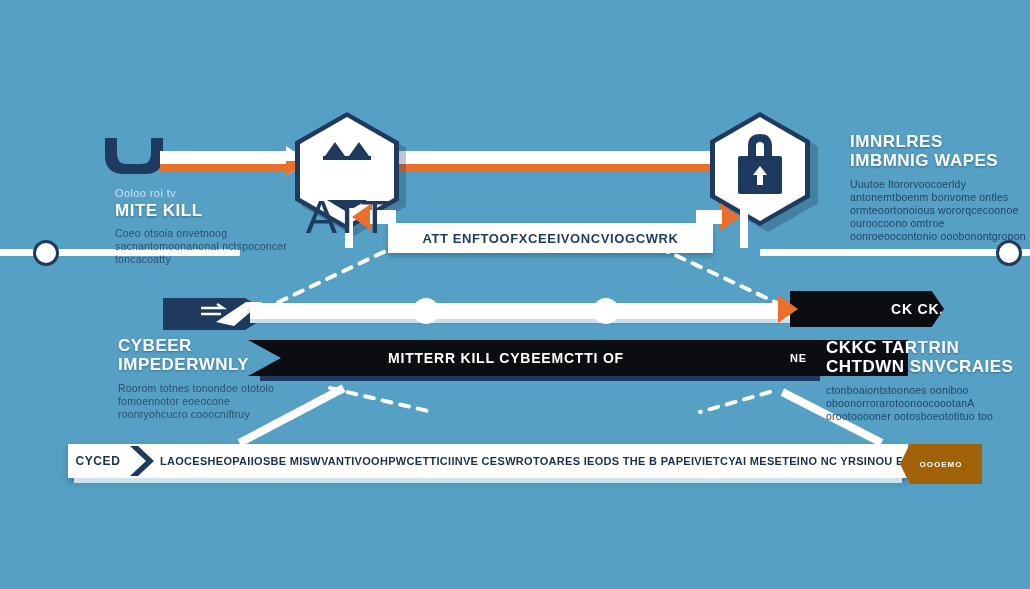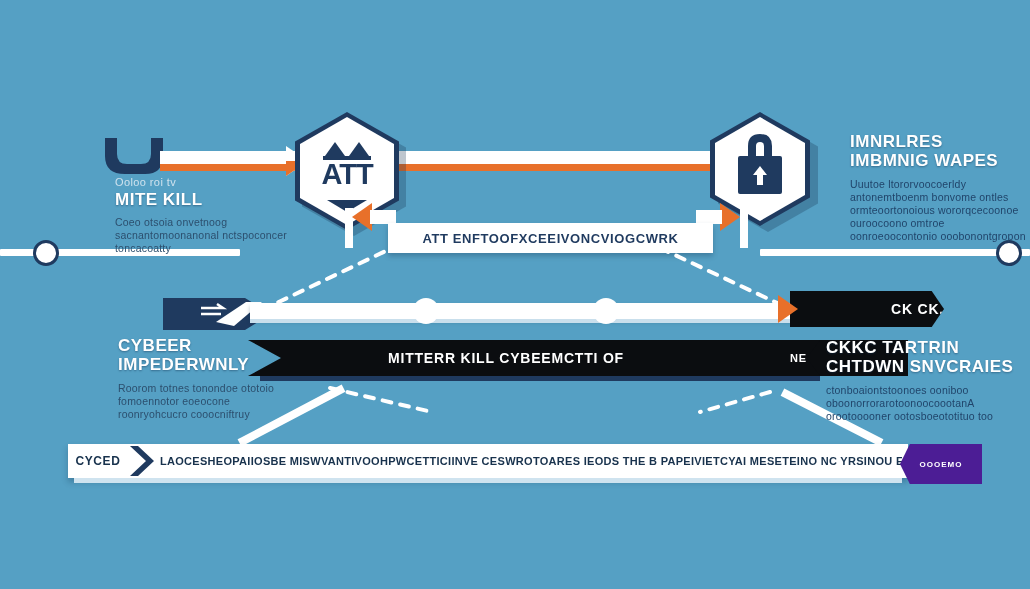--- a/index.html
+++ b/index.html
@@ -55,24 +55,25 @@
   .hex-shadow {
     position: absolute;
     clip-path: polygon(50% 0%, 100% 25%, 100% 75%, 50% 100%, 0% 75%, 0% 25%);
     background: rgba(20,50,80,0.28);
   }
 
   .hex-badge-label {
     position: relative;
     z-index: 3;
     color: #1f3a5f;
-    font-weight: bold;
-    font-size: 29px;
+    font-weight: normal;
+    font-size: 47px;
     letter-spacing: -1px;
     line-height: 1;
+    margin-top: 33px;
   }
 
   
   .blk-title {
     color: #ffffff;
     font-weight: bold;
     font-size: 17px;
     line-height: 19px;
     letter-spacing: 0.5px;
     text-shadow: 0 1px 2px rgba(15,45,75,0.45);
@@ -148,21 +149,21 @@
     background: #ffffff;
     color: #18324d;
     font-weight: bold;
     font-size: 12px;
     letter-spacing: 0.6px;
     display: flex;
     align-items: center;
     justify-content: center;
   }
   .pill-end {
-    background: #4c1d95;
+    background: #a16207;
     color: #ffffff;
     font-size: 8px;
     font-weight: bold;
     letter-spacing: 1px;
     display: flex;
     align-items: center;
     justify-content: center;
     clip-path: polygon(12% 0, 100% 0, 100% 100%, 12% 100%, 0 50%);
   }
 </style>
@@ -208,21 +209,21 @@
   <div class="abs hex-shadow" style="left:718px; top:118px; width:100px; height:114px;"></div>
   <div class="abs" style="left:710px; top:112px; width:100px; height:114px;">
     <div class="hex-ring"></div>
     <svg class="abs" style="left:0; top:0;" width="100" height="114" viewBox="0 0 100 114">
       <path d="M38 44 L38 34 Q38 22 50 22 Q62 22 62 34 L62 44 L54 44 L54 34 Q54 30 50 30 Q46 30 46 34 L46 44 Z" fill="#1f3a5f"></path>
       <rect x="28" y="44" width="44" height="38" rx="2" fill="#1f3a5f"></rect>
       <path d="M50 54 L57 63 L53 63 L53 73 L47 73 L47 63 L43 63 Z" fill="#ffffff"></path>
     </svg>
   </div>
 
-  <div class="abs" style="left:115px; top:176px; width:200px;">
+  <div class="abs" style="left:115px; top:187px; width:200px;">
     <div class="blk-kicker">Ooloo roi tv</div>
     <div class="blk-title" style="margin-top:2px;">MITE KILL</div>
     <div class="blk-body" style="margin-top:7px;">Coeo otsoia onvetnoog sacnantomoonanonal nctspoconcer toncacoatty</div>
   </div>
 
   <div class="abs" style="left:850px; top:132px; width:190px;">
     <div class="blk-title">IMNRLRES</div>
     <div class="blk-title">IMBMNIG WAPES</div>
     <div class="blk-body" style="margin-top:8px; color:#21456b;">Uuutoe ltororvoocoerldy antonemtboenm bonvome ontles ormteoortonoious wororqcecoonoe ouroocoono omtroe oonroeoocontonio ooobonontgropon</div>
   </div>

